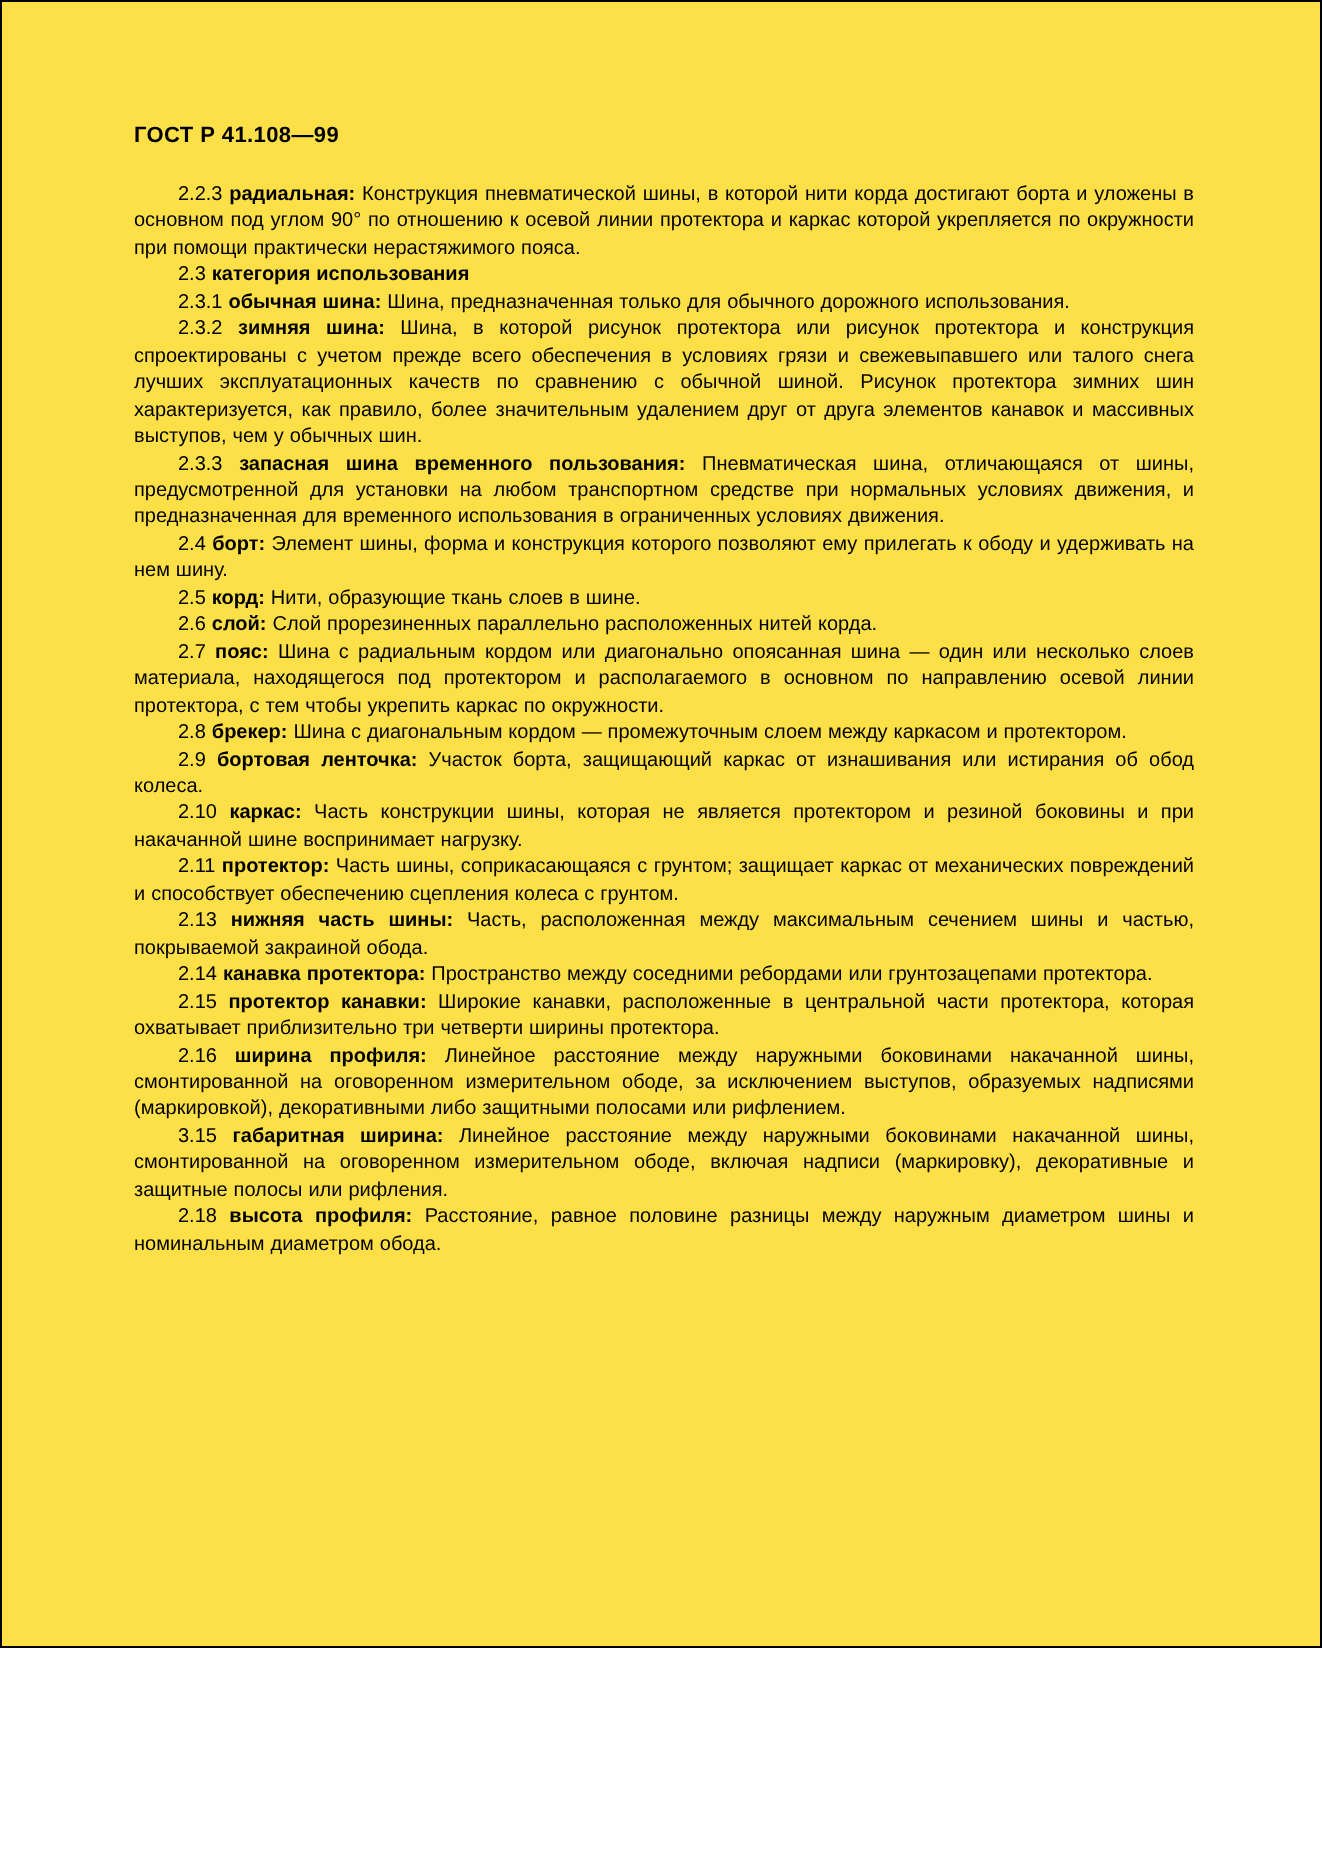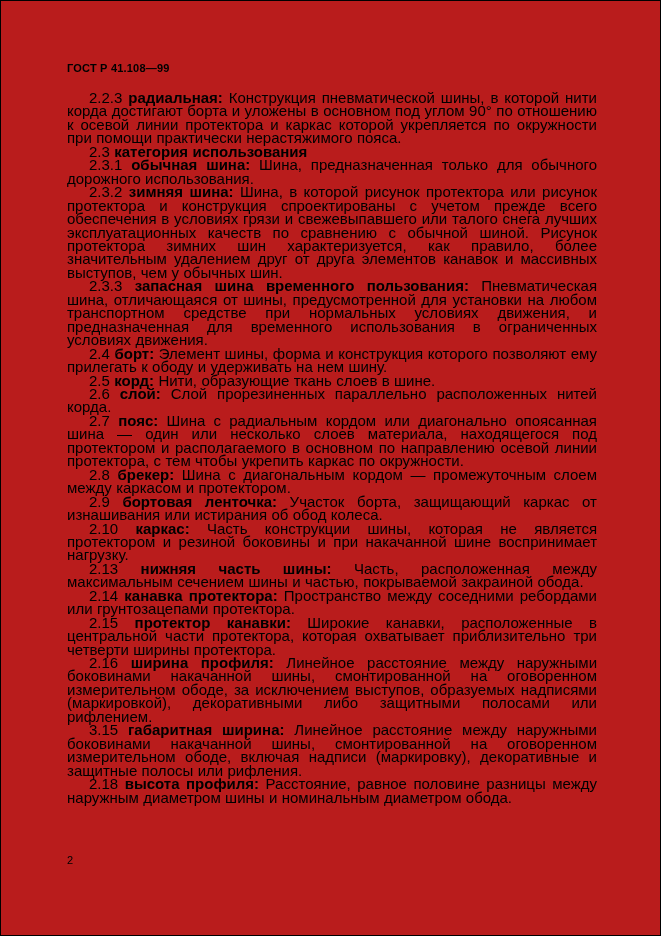--- a/index.html
+++ b/index.html
@@ -5,23 +5,23 @@
   html, body {
     margin: 0;
     padding: 0;
     background: #ffffff;
     font-family: "Liberation Sans", sans-serif;
     color: #000000;
   }
   .page {
     position: relative;
     width: 661px;
-    height: 936px;
+    height: 824px;
     box-sizing: border-box;
-    background: #b91c1c;
+    background: #fde047;
     border: 1px solid #000000;
     overflow: hidden;
   }
   .doc-header {
     position: absolute;
     left: 66px;
     top: 61px;
     font-size: 11px;
     font-weight: bold;
     letter-spacing: 0.2px;
@@ -29,21 +29,21 @@
   .content {
     position: absolute;
     left: 66px;
     top: 90px;
     width: 530px;
   }
   .def {
     margin: 0;
     text-align: justify;
     text-indent: 22px;
-    font-size: 15px;
+    font-size: 10px;
     line-height: 13.45px;
     word-spacing: 0.2px;
   }
   .def b {
     font-weight: bold;
   }
   .page-number {
     position: absolute;
     left: 66px;
     top: 853px;
@@ -62,20 +62,21 @@
       <p class="def"><span>2.3.1 </span><b>обычная шина:</b><span> Шина, предназначенная только для обычного дорожного использования.</span></p>
       <p class="def"><span>2.3.2 </span><b>зимняя шина:</b><span> Шина, в которой рисунок протектора или рисунок протектора и конструкция спроектированы с учетом прежде всего обеспечения в условиях грязи и свежевыпавшего или талого снега лучших эксплуатационных качеств по сравнению с обычной шиной. Рисунок протектора зимних шин характеризуется, как правило, более значительным удалением друг от друга элементов канавок и массивных выступов, чем у обычных шин.</span></p>
       <p class="def"><span>2.3.3 </span><b>запасная шина временного пользования:</b><span> Пневматическая шина, отличающаяся от шины, предусмотренной для установки на любом транспортном средстве при нормальных условиях движения, и предназначенная для временного использования в ограниченных условиях движения.</span></p>
       <p class="def"><span>2.4 </span><b>борт:</b><span> Элемент шины, форма и конструкция которого позволяют ему прилегать к ободу и удерживать на нем шину.</span></p>
       <p class="def"><span>2.5 </span><b>корд:</b><span> Нити, образующие ткань слоев в шине.</span></p>
       <p class="def"><span>2.6 </span><b>слой:</b><span> Слой прорезиненных параллельно расположенных нитей корда.</span></p>
       <p class="def"><span>2.7 </span><b>пояс:</b><span> Шина с радиальным кордом или диагонально опоясанная шина — один или несколько слоев материала, находящегося под протектором и располагаемого в основном по направлению осевой линии протектора, с тем чтобы укрепить каркас по окружности.</span></p>
       <p class="def"><span>2.8 </span><b>брекер:</b><span> Шина с диагональным кордом — промежуточным слоем между каркасом и протектором.</span></p>
       <p class="def"><span>2.9 </span><b>бортовая ленточка:</b><span> Участок борта, защищающий каркас от изнашивания или истирания об обод колеса.</span></p>
       <p class="def"><span>2.10 </span><b>каркас:</b><span> Часть конструкции шины, которая не является протектором и резиной боковины и при накачанной шине воспринимает нагрузку.</span></p>
+      <p class="def"><span>2.11 </span><b>протектор:</b><span> Часть шины, соприкасающаяся с грунтом; защищает каркас от механических повреждений и способствует обеспечению сцепления колеса с грунтом.</span></p>
       <p class="def"><span>2.13 </span><b>нижняя часть шины:</b><span> Часть, расположенная между максимальным сечением шины и частью, покрываемой закраиной обода.</span></p>
       <p class="def"><span>2.14 </span><b>канавка протектора:</b><span> Пространство между соседними ребордами или грунтозацепами протектора.</span></p>
       <p class="def"><span>2.15 </span><b>протектор канавки:</b><span> Широкие канавки, расположенные в центральной части протектора, которая охватывает приблизительно три четверти ширины протектора.</span></p>
       <p class="def"><span>2.16 </span><b>ширина профиля:</b><span> Линейное расстояние между наружными боковинами накачанной шины, смонтированной на оговоренном измерительном ободе, за исключением выступов, образуемых надписями (маркировкой), декоративными либо защитными полосами или рифлением.</span></p>
       <p class="def"><span>3.15 </span><b>габаритная ширина:</b><span> Линейное расстояние между наружными боковинами накачанной шины, смонтированной на оговоренном измерительном ободе, включая надписи (маркировку), декоративные и защитные полосы или рифления.</span></p>
       <p class="def"><span>2.18 </span><b>высота профиля:</b><span> Расстояние, равное половине разницы между наружным диаметром шины и номинальным диаметром обода.</span></p>
     </div>
 
   <div class="page-number">2</div>
 </div>

